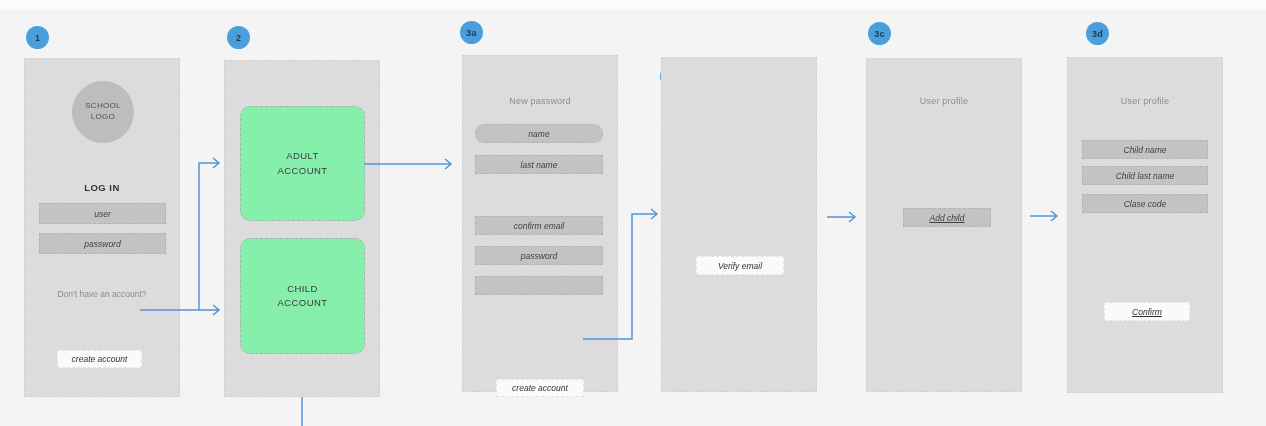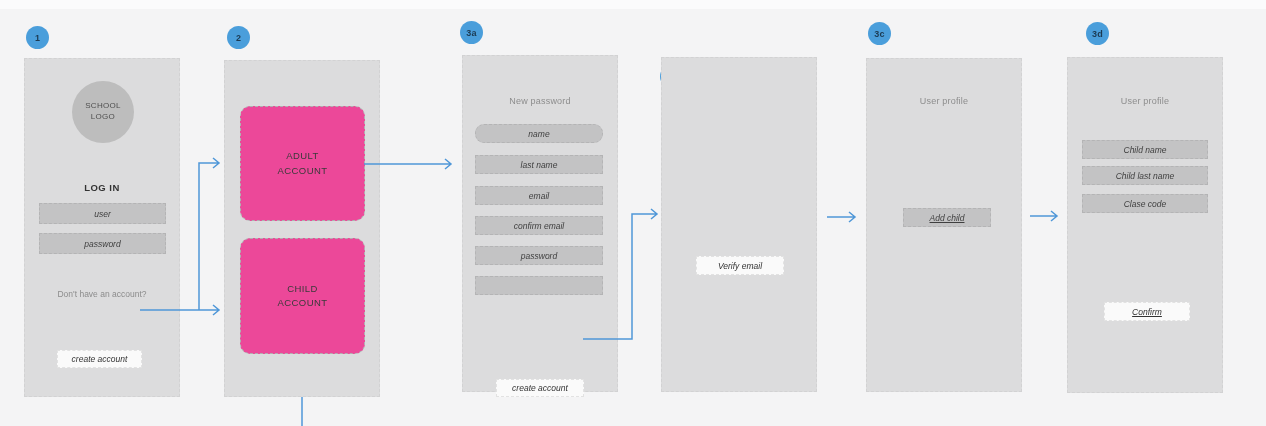--- a/index.html
+++ b/index.html
@@ -42,21 +42,21 @@
     position:absolute;background:#fafafa;border:1px dashed #e2e2e2;box-sizing:border-box;
     display:flex;align-items:center;justify-content:center;
     font-style:italic;font-size:8.5px;color:#333;margin-top:48px;
   }
   .btn-dark{
     position:absolute;background:#c3c3c4;border:1px dashed #b4b4b5;box-sizing:border-box;
     display:flex;align-items:center;justify-content:center;
     font-style:italic;font-size:8.5px;color:#3f3f3f;
   }
   .big-box{
-    position:absolute;left:15px;width:125px;background:#ec4899;
+    position:absolute;left:15px;width:125px;background:#86efac;
     border:1px dashed #b0b0b1;border-radius:10px;box-sizing:border-box;
     display:flex;align-items:center;justify-content:center;text-align:center;
     font-size:9.5px;color:#3a3a3a;letter-spacing:.4px;line-height:1.5;white-space:pre-line;
   }
   .helper{
     position:absolute;left:0;width:100%;text-align:center;
     font-size:8.5px;color:#8c8c8c;
   }
   #flow-arrows{position:absolute;left:0;top:0;pointer-events:none;}
   #flow-arrows path{fill:none;stroke:#4f97d8;stroke-width:1.5;}
@@ -86,21 +86,20 @@
   <div class="big-box" style="top:45px;height:115px;">ADULT
 ACCOUNT</div>
   <div class="big-box" style="top:177px;height:116px;">CHILD
 ACCOUNT</div>
 </div>
 
 <div class="panel" style="left:462px;top:55px;height:337px;">
   <div class="screen-title" style="top:40px;">New password</div>
   <div class="field" style="left:12px;top:68px;width:128px;height:19px;border-radius:9px;">name</div>
   <div class="field" style="left:12px;top:99px;width:128px;height:19px;">last name</div>
-  <div class="field" style="left:12px;top:130px;width:128px;height:19px;">email</div>
   <div class="field" style="left:12px;top:160px;width:128px;height:19px;">confirm email</div>
   <div class="field" style="left:12px;top:190px;width:128px;height:19px;">password</div>
   <div class="field" style="left:12px;top:220px;width:128px;height:19px;"></div>
   <div class="btn-light" style="left:33px;top:275px;width:88px;height:18px;">create account</div>
 </div>
 
 <div class="panel" style="left:661px;top:57px;height:335px;">
   <div class="btn-light" style="left:34px;top:150px;width:88px;height:19px;">Verify email</div>
 </div>
 

